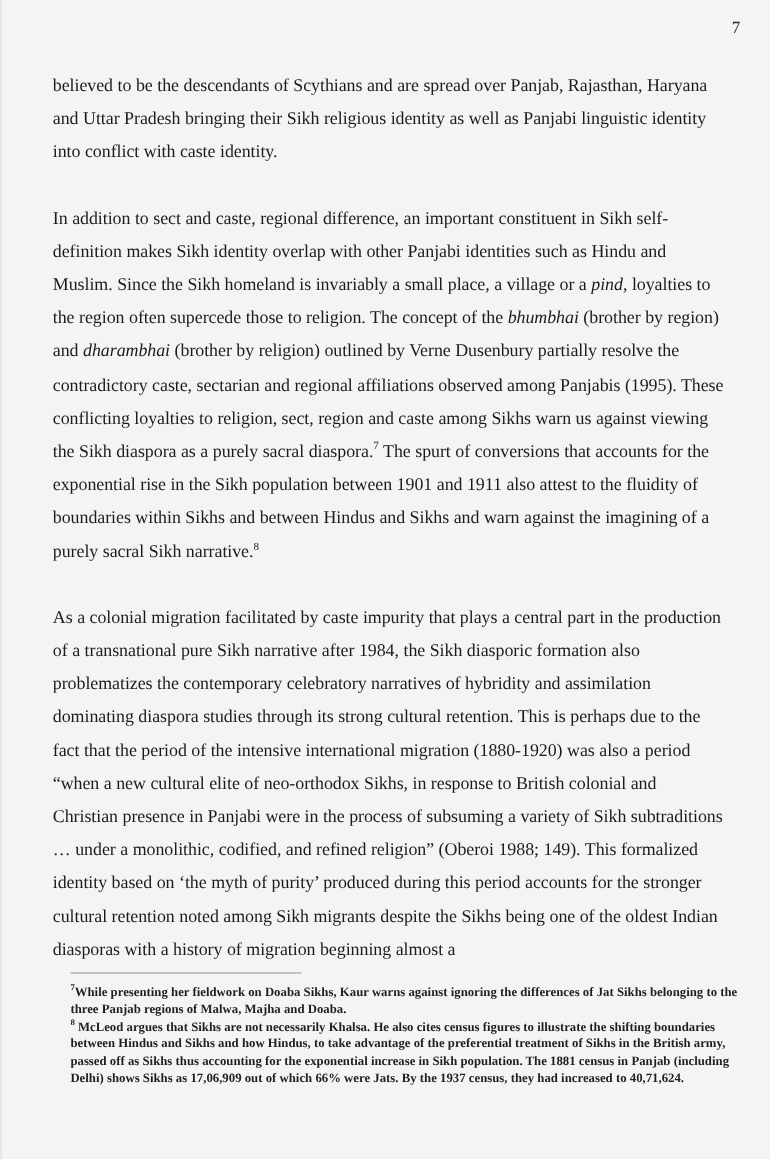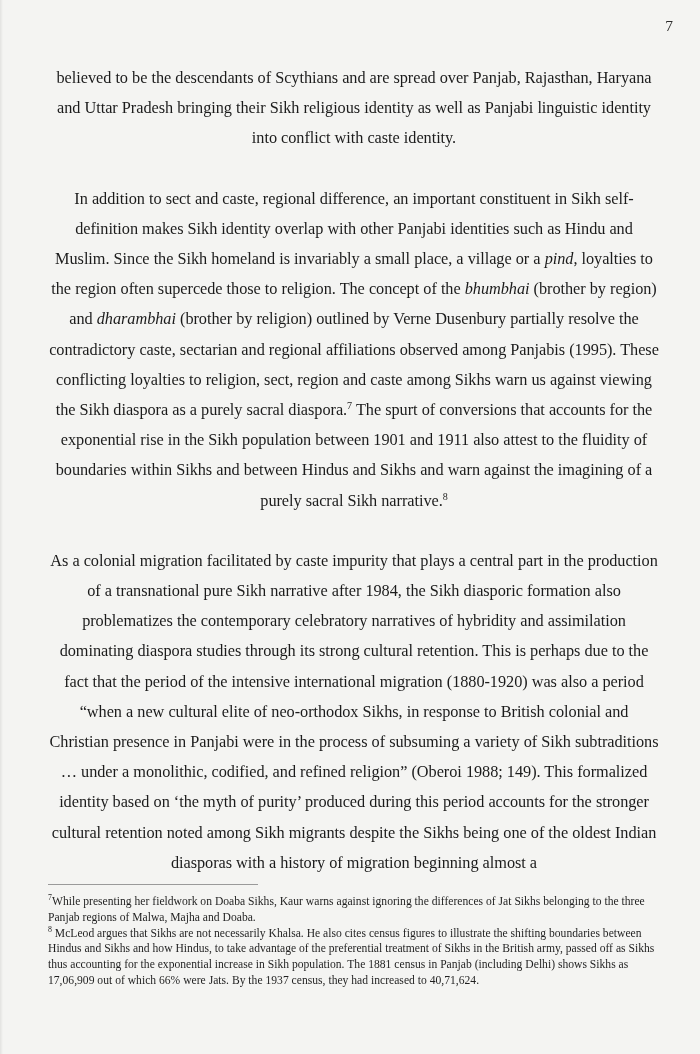--- a/index.html
+++ b/index.html
@@ -43,42 +43,43 @@
   }
   .body-text {
     position: absolute;
     left: 48px;
     top: 63px;
     width: 612px;
   }
   .para {
     font-size: 16.3px;
     line-height: 30.2px;
-    text-align: center;
+    text-align: left;
     margin: 0 0 30px 0;
     letter-spacing: -0.05px;
     word-spacing: 0.1px;
     color: #1b1b1b;
   }
   .para:last-child {
     margin-bottom: 15px;
   }
   .para em {
     font-style: italic;
   }
   sup {
     font-size: 0.62em;
     vertical-align: super;
     line-height: 0;
   }
   .footnotes {
     position: absolute;
-    left: 48px;
+    left: 64px;
     top: 884px;
     width: 612px;
+    font-weight: bold;
   }
   .footnote-rule {
     width: 210px;
     height: 0;
     border: 0;
     border-top: 1px solid #9a9a9a;
     margin: 0 0 9px 0;
   }
   .footnote {
     font-size: 11.6px;

